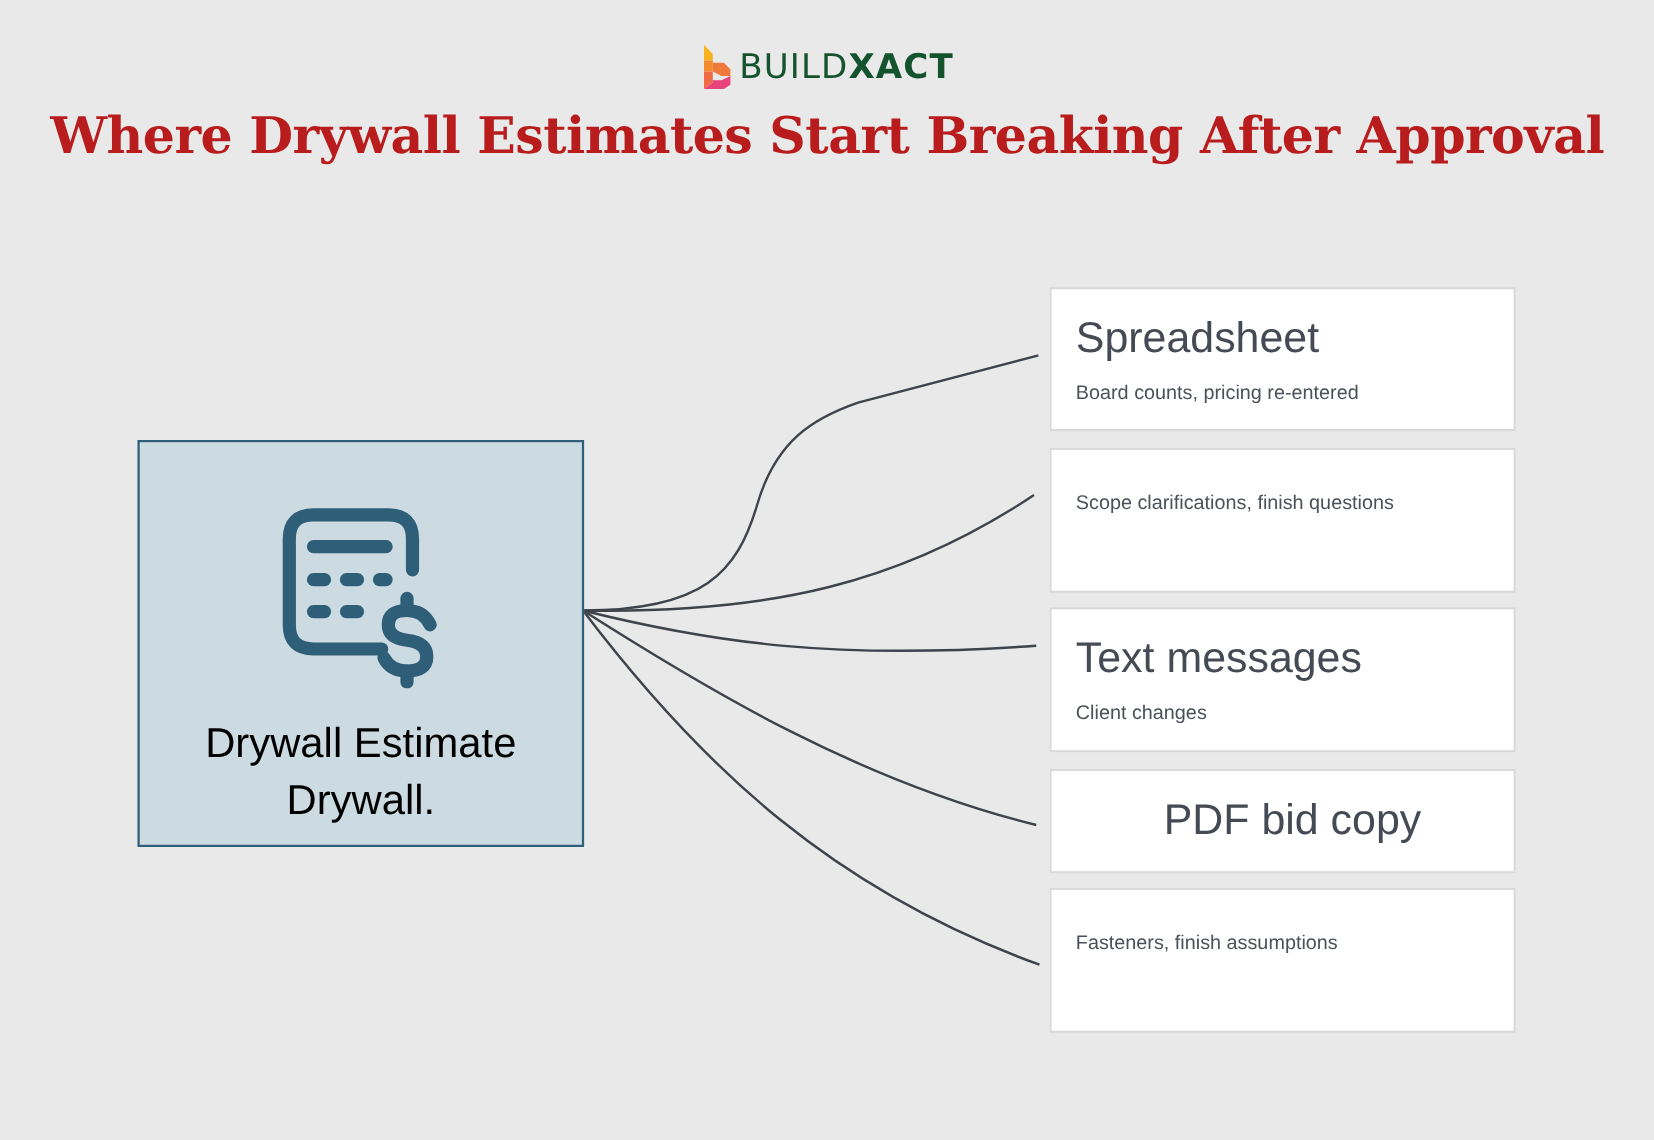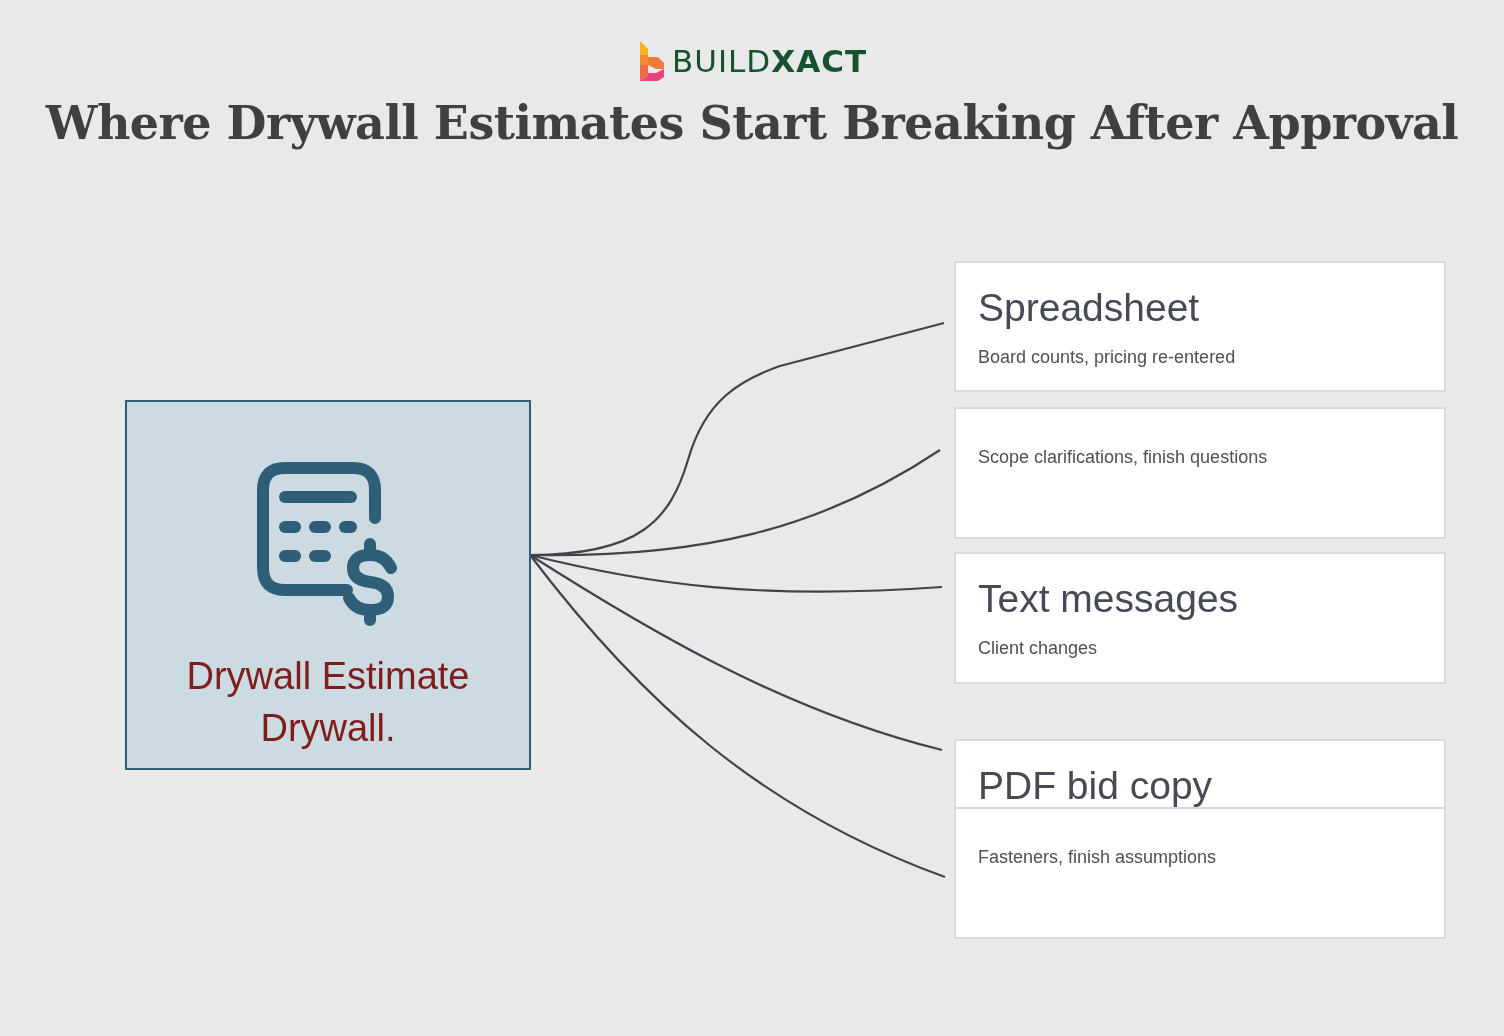--- a/index.html
+++ b/index.html
@@ -7,34 +7,34 @@
     width:1504px; height:1036px; background:#e8e9e8; position:relative; overflow:hidden;
     font-family:"Liberation Sans", "DejaVu Sans", sans-serif; color:#454a52;
   }
   .logo { position:absolute; left:638px; top:38px; height:46px; display:flex; align-items:center; }
   .logo svg { display:block; }
   .logo-text { font-family:"DejaVu Sans", sans-serif; font-size:31px; letter-spacing:1px; color:#14532d; margin-left:6px; line-height:46px; }
   .logo-text .thin { font-weight:normal; }
   .logo-text .bold { font-weight:bold; }
   .title {
     position:absolute; left:0; right:0; top:96px; text-align:center;
-    font-family:"DejaVu Serif", serif; font-weight:bold; font-size:46px; color:#404040; letter-spacing:-0.5px;
+    font-family:"DejaVu Serif", serif; font-weight:bold; font-size:46px; color:#b91c1c; letter-spacing:-0.5px;
   }
   .hub {
     position:absolute; left:125px; top:400px; width:402px; height:366px;
     background:#ccdae1; border:2px solid #2e5e78; box-sizing:content-box;
   }
   .hub-icon { position:absolute; left:128px; top:58px; }
   .hub-label {
     position:absolute; left:0; right:0; top:248px; text-align:center;
-    font-size:38px; line-height:52px; color:#7f1d1d;
+    font-size:38px; line-height:52px; color:#000000;
   }
   svg.links { position:absolute; left:0; top:0; }
   .card {
-    position:absolute; left:954px; width:492px; background:#ffffff; border:2px solid #d8d9d9; box-sizing:border-box;
+    position:absolute; left:954px; width:424px; background:#ffffff; border:2px solid #d8d9d9; box-sizing:border-box;
     padding:22px 4px 0 22px;
   }
   .card-title { font-size:39px; color:#454a55; line-height:46px; }
   .card-sub { font-size:18px; color:#4b5059; margin-top:12px; line-height:28px; }
 </style>
 </head>
 <body>
 
 <div class="logo">
   <svg width="28" height="44" viewBox="0 0 28 44">
@@ -85,18 +85,18 @@
   <div class="card-title">Spreadsheet</div>
   <div class="card-sub">Board counts, pricing re-entered</div>
 </div>
 <div class="card" style="top:407px;height:132px;">
   <div class="card-sub">Scope clarifications, finish questions</div>
 </div>
 <div class="card" style="top:552px;height:132px;">
   <div class="card-title">Text messages</div>
   <div class="card-sub">Client changes</div>
 </div>
-<div class="card" style="top:739px;height:95px;">
+<div class="card" style="top:699px;height:95px;text-align:center;">
   <div class="card-title">PDF bid copy</div>
 </div>
 <div class="card" style="top:807px;height:132px;">
   <div class="card-sub">Fasteners, finish assumptions</div>
 </div>
 
 </body></html>

